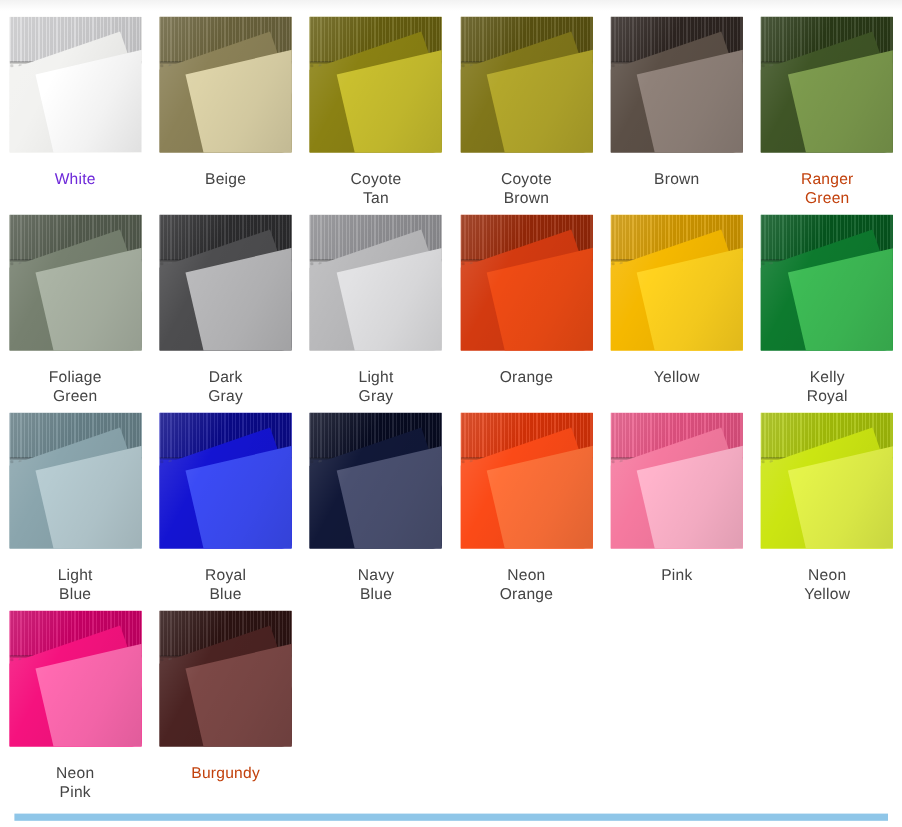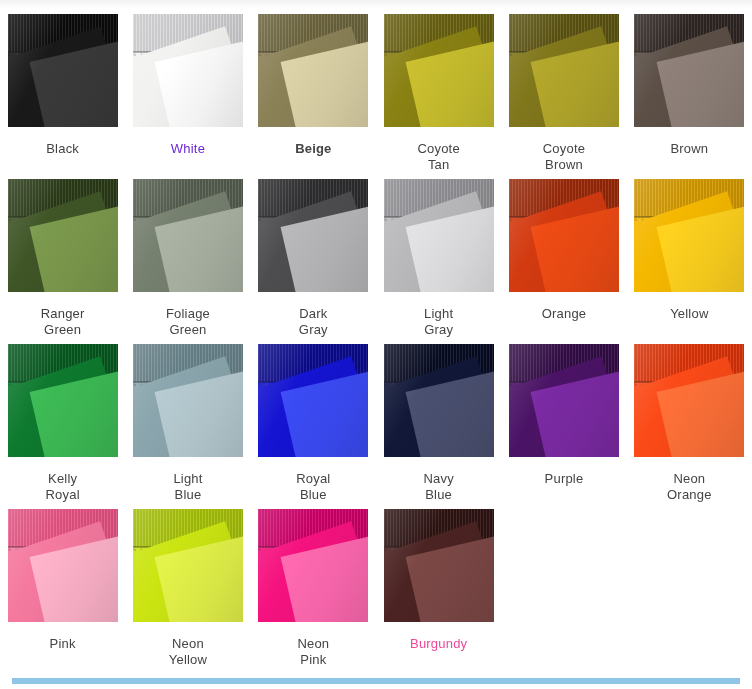--- a/index.html
+++ b/index.html
@@ -120,51 +120,40 @@
 </style>
 </head>
 <body>
 
 <div id="page">
 
   <div class="top-band"></div>
 
   <div class="swatch-grid">
       <div class="cell">
-        <div class="swatch" style="background: rgb(25, 25, 25);">
-          <div class="band-top" style="background-color: rgb(11, 11, 11);"></div>
-          <div class="band-mid" style="background-color: rgb(25, 25, 25);"></div>
-          <div class="seam"></div>
-          <div class="fold-a" style="background: rgb(25, 25, 25);"></div>
-          <div class="fold-b" style="background: rgb(58, 58, 58);"></div>
-          <div class="sheen"></div>
-        </div>
-        <div class="label" style="color: rgb(68, 68, 68);">Black</div>
-      </div>
-      <div class="cell">
         <div class="swatch" style="background: rgb(242, 242, 240);">
           <div class="band-top" style="background-color: rgb(215, 215, 217);"></div>
           <div class="band-mid" style="background-color: rgb(242, 242, 240);"></div>
           <div class="seam"></div>
           <div class="fold-a" style="background: rgb(242, 242, 240);"></div>
           <div class="fold-b" style="background: rgb(255, 255, 255);"></div>
           <div class="sheen"></div>
         </div>
         <div class="label" style="color: #6d28d9;">White</div>
       </div>
       <div class="cell">
         <div class="swatch" style="background: rgb(139, 129, 87);">
           <div class="band-top" style="background-color: rgb(111, 103, 63);"></div>
           <div class="band-mid" style="background-color: rgb(139, 129, 87);"></div>
           <div class="seam"></div>
           <div class="fold-a" style="background: rgb(139, 129, 87);"></div>
           <div class="fold-b" style="background: rgb(221, 211, 168);"></div>
           <div class="sheen"></div>
         </div>
-        <div class="label" style="color: rgb(68, 68, 68); font-weight: bold;">Beige</div>
+        <div class="label" style="color: rgb(68, 68, 68);">Beige</div>
       </div>
       <div class="cell">
         <div class="swatch" style="background: rgb(138, 129, 19);">
           <div class="band-top" style="background-color: rgb(106, 98, 16);"></div>
           <div class="band-mid" style="background-color: rgb(138, 129, 19);"></div>
           <div class="seam"></div>
           <div class="fold-a" style="background: rgb(138, 129, 19);"></div>
           <div class="fold-b" style="background: rgb(201, 191, 46);"></div>
           <div class="sheen"></div>
         </div>
@@ -196,21 +185,21 @@
       </div>
       <div class="cell">
         <div class="swatch" style="background: rgb(63, 85, 38);">
           <div class="band-top" style="background-color: rgb(43, 60, 24);"></div>
           <div class="band-mid" style="background-color: rgb(63, 85, 38);"></div>
           <div class="seam"></div>
           <div class="fold-a" style="background: rgb(63, 85, 38);"></div>
           <div class="fold-b" style="background: rgb(124, 154, 77);"></div>
           <div class="sheen"></div>
         </div>
-        <div class="label" style="color: #404040;">Ranger
+        <div class="label" style="color: #c2410c;">Ranger
 Green</div>
       </div>
       <div class="cell">
         <div class="swatch" style="background: rgb(118, 128, 111);">
           <div class="band-top" style="background-color: rgb(87, 95, 81);"></div>
           <div class="band-mid" style="background-color: rgb(118, 128, 111);"></div>
           <div class="seam"></div>
           <div class="fold-a" style="background: rgb(118, 128, 111);"></div>
           <div class="fold-b" style="background: rgb(170, 179, 164);"></div>
           <div class="sheen"></div>
@@ -306,31 +295,20 @@
           <div class="band-mid" style="background-color: rgb(17, 24, 56);"></div>
           <div class="seam"></div>
           <div class="fold-a" style="background: rgb(17, 24, 56);"></div>
           <div class="fold-b" style="background: rgb(74, 80, 112);"></div>
           <div class="sheen"></div>
         </div>
         <div class="label" style="color: rgb(68, 68, 68);">Navy
 Blue</div>
       </div>
       <div class="cell">
-        <div class="swatch" style="background: rgb(75, 19, 102);">
-          <div class="band-top" style="background-color: rgb(51, 12, 71);"></div>
-          <div class="band-mid" style="background-color: rgb(75, 19, 102);"></div>
-          <div class="seam"></div>
-          <div class="fold-a" style="background: rgb(75, 19, 102);"></div>
-          <div class="fold-b" style="background: rgb(123, 42, 163);"></div>
-          <div class="sheen"></div>
-        </div>
-        <div class="label" style="color: rgb(68, 68, 68);">Purple</div>
-      </div>
-      <div class="cell">
         <div class="swatch" style="background: rgb(251, 74, 23);">
           <div class="band-top" style="background-color: rgb(224, 52, 8);"></div>
           <div class="band-mid" style="background-color: rgb(251, 74, 23);"></div>
           <div class="seam"></div>
           <div class="fold-a" style="background: rgb(251, 74, 23);"></div>
           <div class="fold-b" style="background: rgb(255, 112, 56);"></div>
           <div class="sheen"></div>
         </div>
         <div class="label" style="color: rgb(68, 68, 68);">Neon
 Orange</div>
@@ -372,19 +350,19 @@
       </div>
       <div class="cell">
         <div class="swatch" style="background: rgb(75, 35, 34);">
           <div class="band-top" style="background-color: rgb(46, 19, 18);"></div>
           <div class="band-mid" style="background-color: rgb(75, 35, 34);"></div>
           <div class="seam"></div>
           <div class="fold-a" style="background: rgb(75, 35, 34);"></div>
           <div class="fold-b" style="background: rgb(124, 72, 70);"></div>
           <div class="sheen"></div>
         </div>
-        <div class="label" style="color: #ec4899;">Burgundy</div>
+        <div class="label" style="color: #c2410c;">Burgundy</div>
       </div>
     </div>
 
   <div class="bottom-rule" style="background: rgb(143, 198, 232);"></div>
 
 </div>
 
 </body></html>

